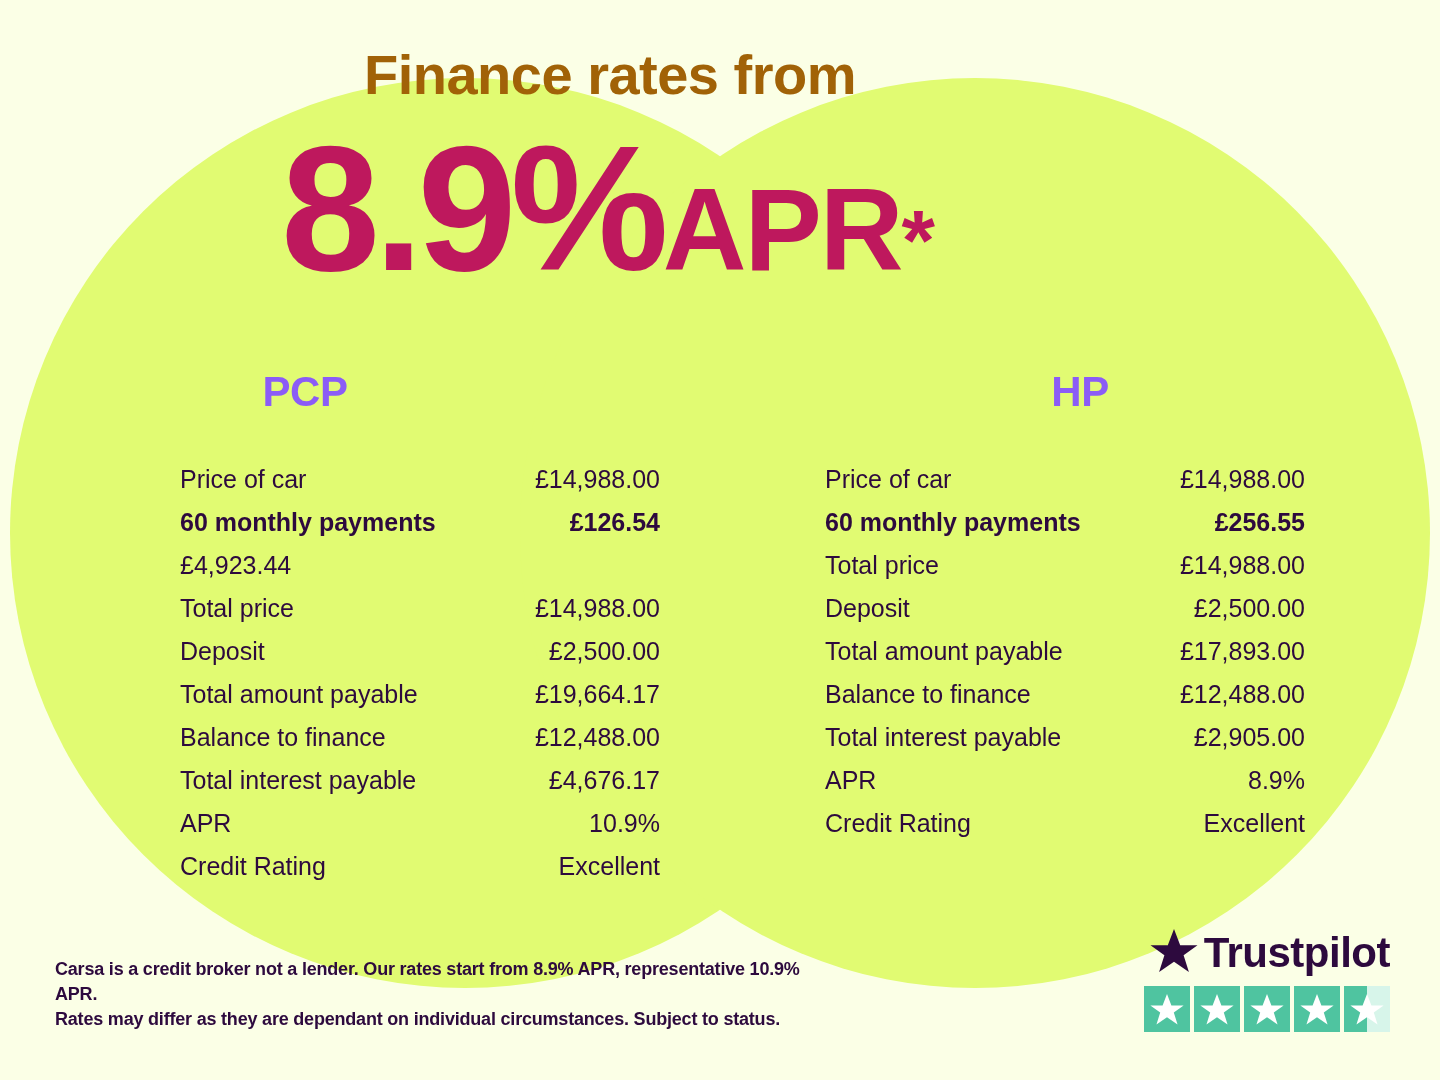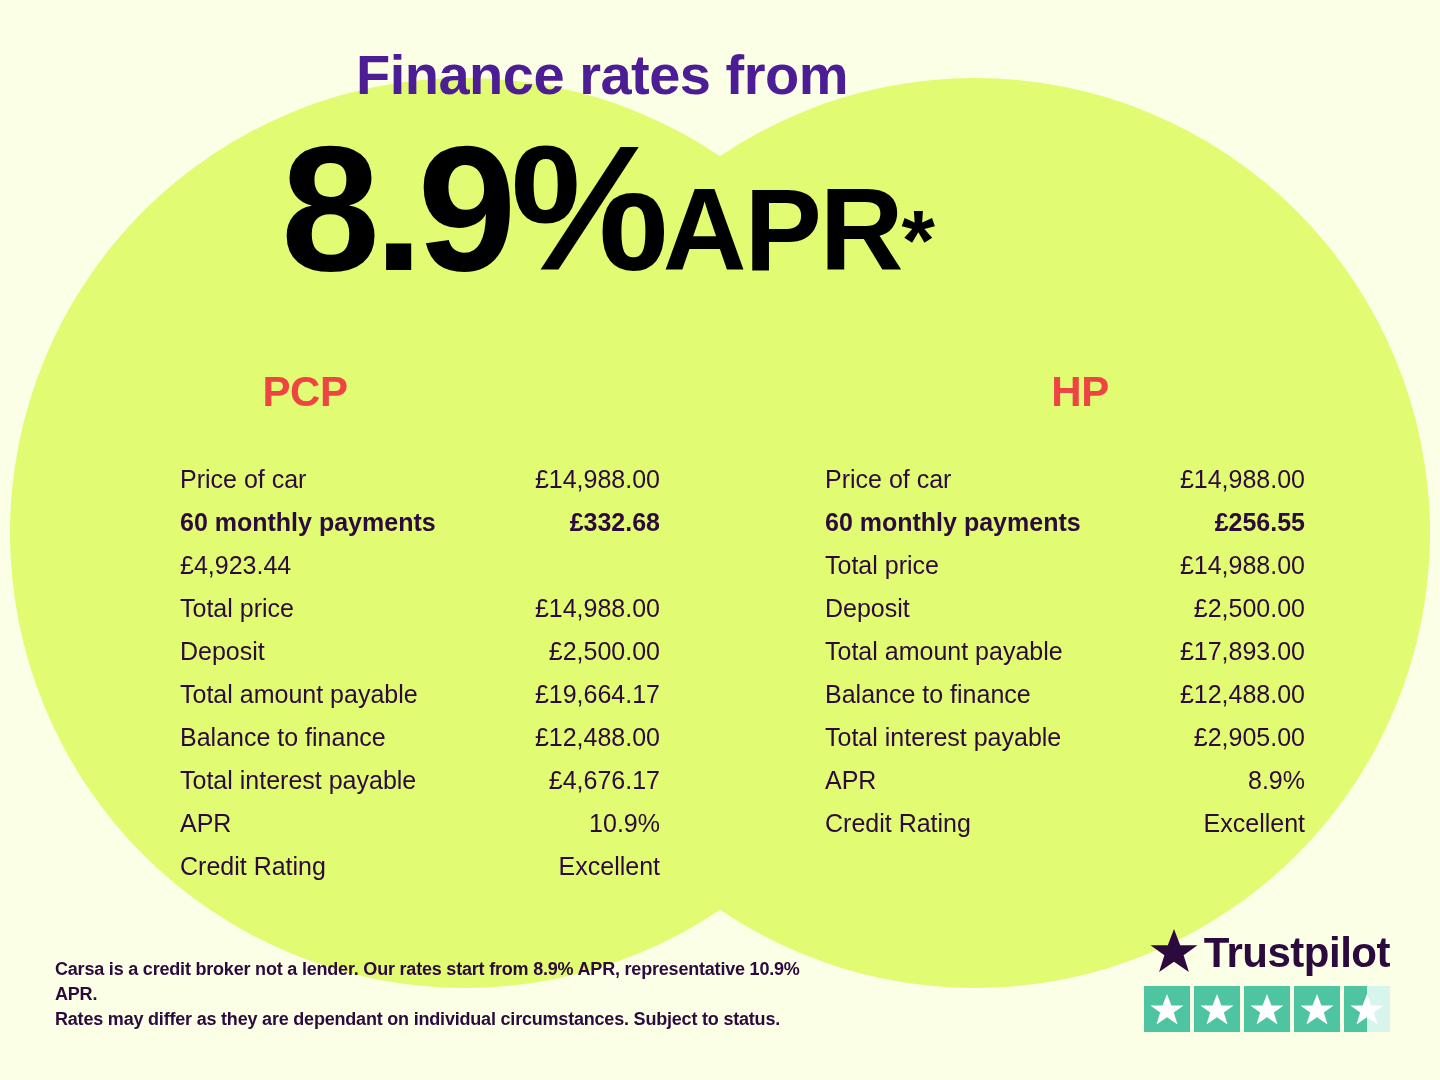--- a/index.html
+++ b/index.html
@@ -40,36 +40,36 @@
   }
   .content {
     position: relative;
     z-index: 2;
     width: 1440px;
     height: 1080px;
   }
   .headline {
     position: absolute;
     top: 42px;
-    left: 8px;
+    left: 16px;
     width: 1188px;
     text-align: center;
     font-size: 56px;
     font-weight: bold;
     letter-spacing: -0.5px;
-    color: #4c1d95;
+    color: #a16207;
   }
   .rate-row {
     position: absolute;
     top: 120px;
     left: 0;
     width: 1216px;
     text-align: center;
     white-space: nowrap;
-    color: #000000;
+    color: #be185d;
   }
   .rate-big {
     font-size: 178px;
     font-weight: bold;
     letter-spacing: -6px;
     line-height: 1;
     vertical-align: baseline;
   }
   .rate-apr {
     font-size: 116px;
@@ -93,21 +93,21 @@
   .col {
     width: 720px;
     box-sizing: border-box;
   }
   .col-title {
     text-align: center;
     font-size: 42px;
     font-weight: bold;
     letter-spacing: -0.5px;
     margin: 0 0 42px 0;
-    color: #ef4444;
+    color: #8b5cf6;
   }
   .col-pcp .col-title { padding-right: 110px; }
   .col-hp .col-title { }
 
   .table {
     margin: 0 auto;
     width: 480px;
   }
   .col-pcp .table { margin-left: 180px; }
   .col-hp .table { margin-left: 105px; }
@@ -193,21 +193,21 @@
 
       <div class="col col-pcp">
         <div class="col-title">PCP</div>
         <div class="table">
           <div class="row">
             <span class="label">Price of car</span>
             <span class="value">£14,988.00</span>
           </div>
           <div class="row bold">
             <span class="label">60 monthly payments</span>
-            <span class="value">£332.68</span>
+            <span class="value">£126.54</span>
           </div>
           <div class="row">
             <span class="value">£4,923.44</span>
           </div>
           <div class="row">
             <span class="label">Total price</span>
             <span class="value">£14,988.00</span>
           </div>
           <div class="row">
             <span class="label">Deposit</span>

